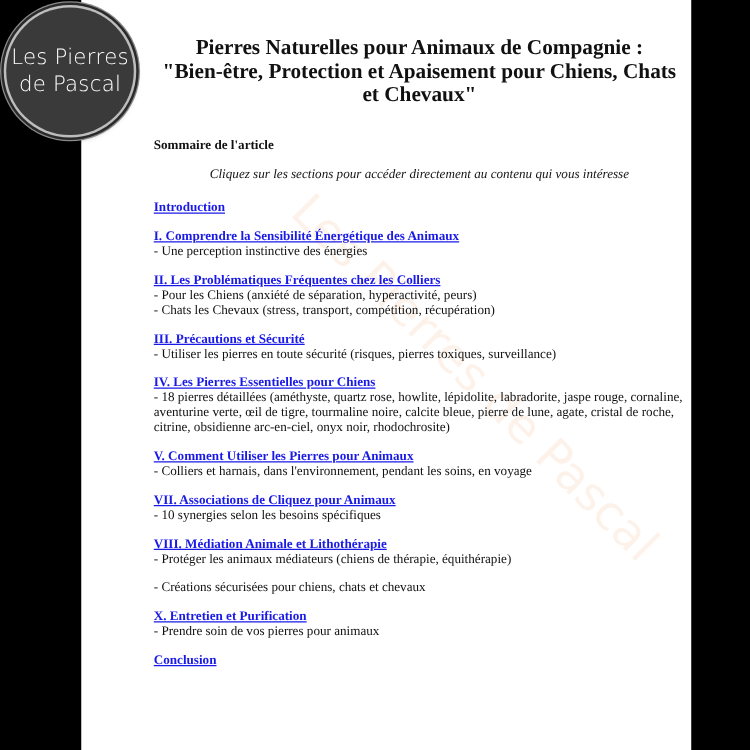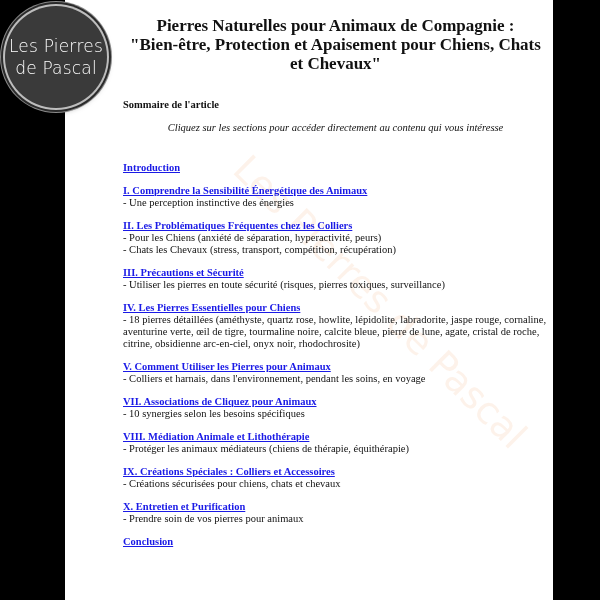--- a/index.html
+++ b/index.html
@@ -2,26 +2,26 @@
 <html><head>
 <meta charset="utf-8">
 <style>
   html, body { margin:0; padding:0; }
   body { width:600px; height:600px; position:relative; overflow:hidden; background:#fff; font-family:"Liberation Serif", serif; color:#111; }
   .strip-left { position:absolute; left:0; top:0; width:65px; height:600px; background:#000; }
   .strip-right { position:absolute; left:553px; top:0; width:47px; height:600px; background:#000; }
   .logo { position:absolute; left:5px; top:6px; width:102px; height:102px; border-radius:50%; background:#3a3a3a; box-shadow:0 0 0 2px #bdbdbd, 0 0 0 4px #2a2a2a, 0 0 0 5px #8a8a8a, 0 2px 6px rgba(0,0,0,.6); display:flex; flex-direction:column; align-items:center; justify-content:center; z-index:3; }
   .logo span { display:block; color:#fff; font-family:"DejaVu Sans", sans-serif; font-weight:300; font-size:17px; line-height:22px; letter-spacing:0.2px; }
   .watermark { position:absolute; left:150px; top:280px; transform:rotate(45deg); transform-origin:center; font-family:"DejaVu Sans", sans-serif; font-size:38px; color:rgba(235,150,80,0.12); white-space:nowrap; z-index:1; pointer-events:none; width:460px; text-align:center; }
-  .content { position:absolute; left:123px; top:4px; width:425px; z-index:2; }
+  .content { position:absolute; left:123px; top:16px; width:425px; z-index:2; }
   h1 { margin:12px 0 0 0; text-align:center; font-size:17px; line-height:19px; font-weight:bold; padding-left:0; }
   h1 span { display:block; }
   .summary-title { font-weight:bold; font-size:10.5px; margin-top:26px; }
   .subtitle { text-align:center; font-style:italic; font-size:10.5px; margin-top:12px; }
-  .toc { margin-top:29px; font-size:10.5px; line-height:12px; }
+  .toc { margin-top:16px; font-size:10.5px; line-height:12px; }
   .toc-item { margin-bottom:11px; }
   .toc-item a { color:#1a1ae6; font-weight:bold; text-decoration:underline; }
   .toc-item .desc { display:block; }
 </style>
 </head>
 <body>
 
 <div class="strip-left"></div>
 <div class="strip-right"></div>
 
@@ -68,21 +68,20 @@
     </div>
     <div class="toc-item">
       <a href="#">VII. Associations de Cliquez pour Animaux</a>
       <span class="desc">- 10 synergies selon les besoins spécifiques</span>
     </div>
     <div class="toc-item">
       <a href="#">VIII. Médiation Animale et Lithothérapie</a>
       <span class="desc">- Protéger les animaux médiateurs (chiens de thérapie, équithérapie)</span>
     </div>
     <div class="toc-item">
-      <a href="#">IX. Créations Spéciales : Colliers et Accessoires</a>
       <span class="desc">- Créations sécurisées pour chiens, chats et chevaux</span>
     </div>
     <div class="toc-item">
       <a href="#">X. Entretien et Purification</a>
       <span class="desc">- Prendre soin de vos pierres pour animaux</span>
     </div>
     <div class="toc-item">
       <a href="#">Conclusion</a>
     </div>
   </div>

